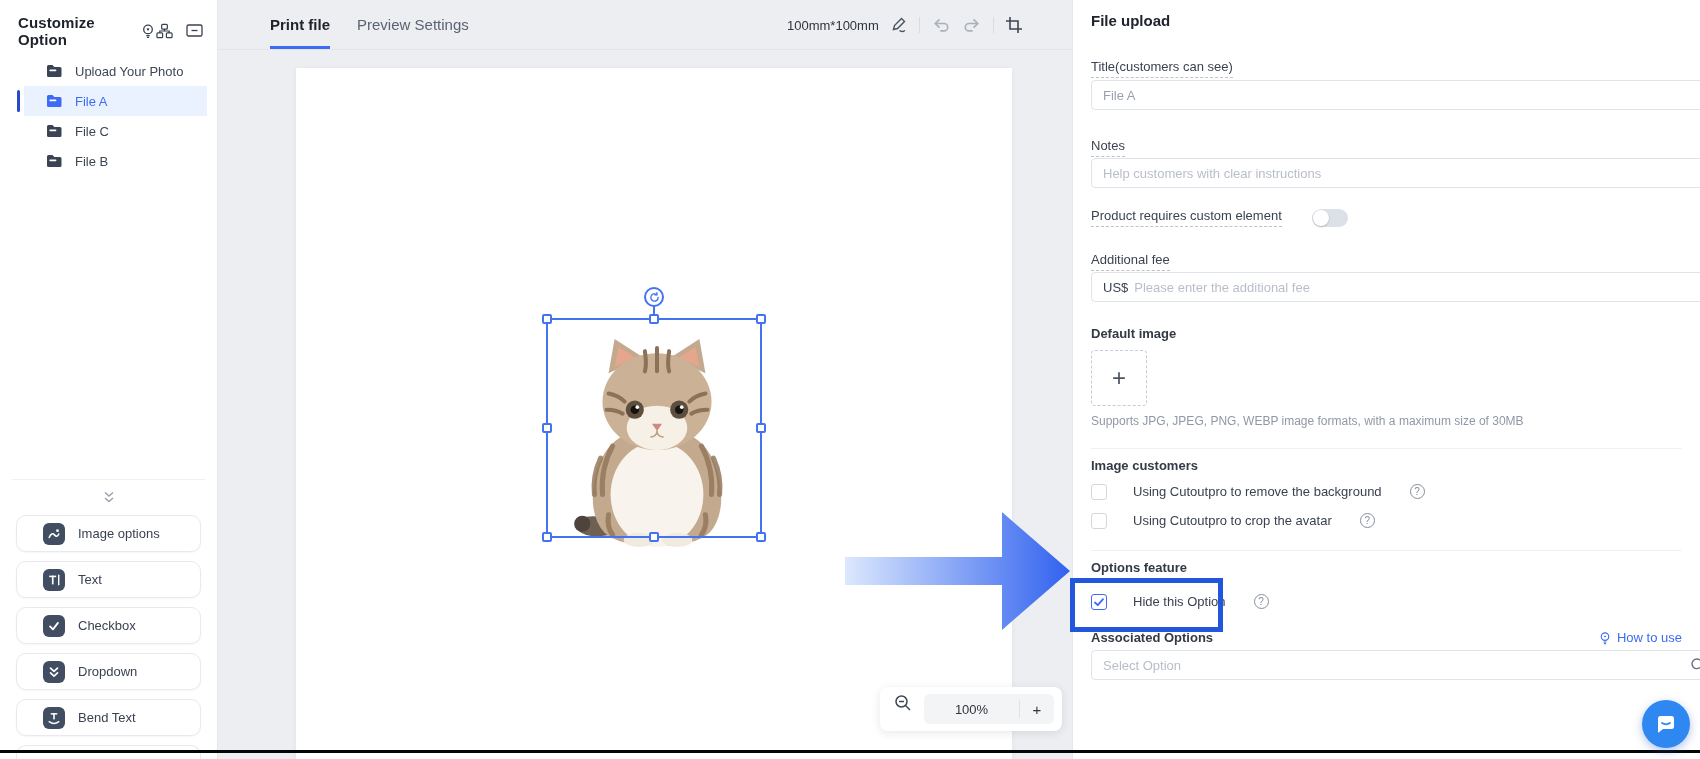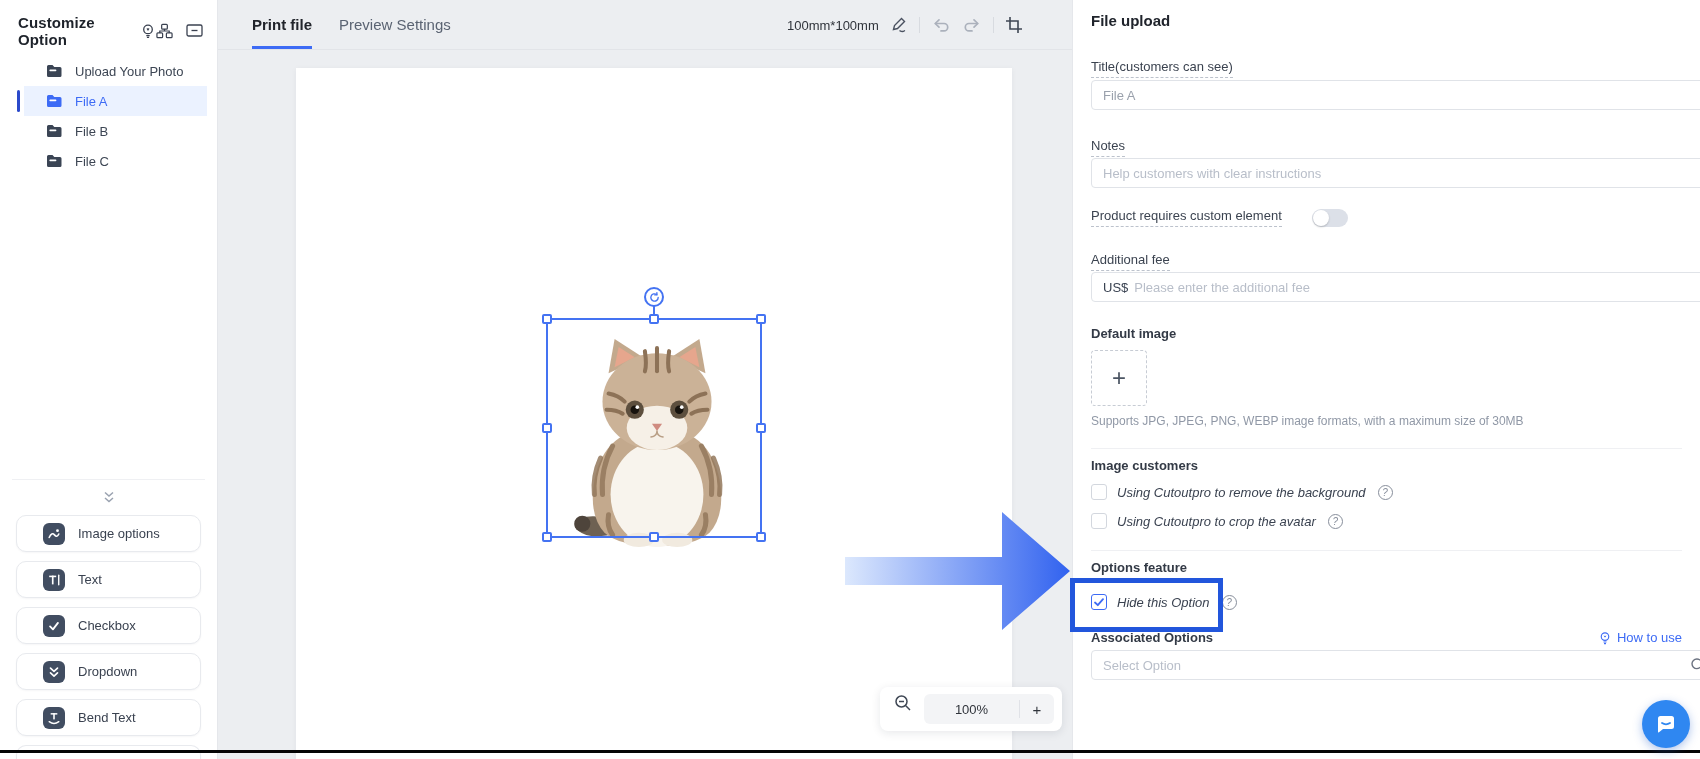--- a/index.html
+++ b/index.html
@@ -39,21 +39,21 @@
              display:flex; align-items:center; justify-content:center; flex:0 0 22px; }
   .tool-label { font-size:13px; color:#3A4250; margin-left:13px; }
   .tool-btn.partial { height:14px; margin-bottom:0; border-radius:10px 10px 0 0;
                       border-bottom:none; }
 
   
   .canvas { position:absolute; left:218px; top:0; width:854px; height:759px;
             background:#ECEEF1; }
   .tabbar { position:absolute; left:0; top:0; right:0; height:50px;
             background:#ECEEF1; border-bottom:1px solid #E2E4E8; display:flex;
-            align-items:stretch; padding-left:34px; }
+            align-items:stretch; padding-left:52px; }
   .tab { font-size:15px; color:#5A6372; display:flex; align-items:center;
          margin-right:27px; cursor:pointer; border-bottom:3px solid transparent;
          padding-top:2px; }
   .tab.active { color:#21242B; font-weight:700; border-bottom-color:#3D6BF5; }
   .tb-right { position:absolute; top:0; height:50px; left:569px; display:flex;
               align-items:center; gap:11px; }
   .size-label { font-size:13px; color:#30343B; }
   .tb-sep { width:1px; height:16px; background:#D8DBE0; }
   .tb-ic { display:inline-flex; cursor:pointer; }
 
@@ -106,21 +106,21 @@
             position:relative; margin-left:10px; cursor:pointer; flex:0 0 36px; }
   .toggle .knob { position:absolute; left:1px; top:1px; width:16px; height:16px;
             border-radius:50%; background:#fff; box-shadow:0 1px 2px rgba(0,0,0,.2); }
 
   .upload-box { width:56px; height:56px; border:1px dashed #C7CCD4; border-radius:4px;
                 display:flex; align-items:center; justify-content:center; cursor:pointer;
                 font-size:24px; font-weight:300; color:#4B5563; background:#fff; }
   .hint { font-size:12px; color:#9098A6; }
   .p-div { height:1px; background:#EFF0F3; }
 
-  .cb-row { display:flex; align-items:center; gap:10px;font-style:italic; }
+  .cb-row { display:flex; align-items:flex-start; gap:26px; }
   .cbox { width:16px; height:16px; border:1px solid #D3D7DE; border-radius:3px;
           background:#fff; flex:0 0 16px; display:flex; align-items:center;
           justify-content:center; cursor:pointer; }
   .cbox.checked { border-color:#3D6BF5; }
   .cb-label { font-size:13px; color:#3A4250; }
   .q-circle { width:15px; height:15px; border:1px solid #878E9B; border-radius:50%;
               color:#878E9B; font-size:10px; display:inline-flex; align-items:center;
               justify-content:center; margin-left:2px; flex:0 0 15px; }
 
   .hl-box { position:absolute; left:-3px; top:578px; width:153px; height:54px;
@@ -184,28 +184,28 @@
             <path d="M1 2.5Q1 1 2.5 1h4l1.8 2h5.7Q15.5 3 15.5 4.5v7q0 1.5-1.5 1.5H2.5Q1 13 1 11.5z" fill="#3D6BF5"></path>
             <rect x="3.4" y="5.6" width="7" height="1.6" rx="0.8" fill="#fff"></rect>
           </svg>
         <span class="flabel">File A</span>
       </div>
       <div class="tree-row">
         <svg width="16" height="14" viewBox="0 0 16 14">
             <path d="M1 2.5Q1 1 2.5 1h4l1.8 2h5.7Q15.5 3 15.5 4.5v7q0 1.5-1.5 1.5H2.5Q1 13 1 11.5z" fill="#3A4454"></path>
             <rect x="3.4" y="5.6" width="7" height="1.6" rx="0.8" fill="#fff"></rect>
           </svg>
-        <span class="flabel">File B</span>
+        <span class="flabel">File C</span>
       </div>
       <div class="tree-row">
         <svg width="16" height="14" viewBox="0 0 16 14">
             <path d="M1 2.5Q1 1 2.5 1h4l1.8 2h5.7Q15.5 3 15.5 4.5v7q0 1.5-1.5 1.5H2.5Q1 13 1 11.5z" fill="#3A4454"></path>
             <rect x="3.4" y="5.6" width="7" height="1.6" rx="0.8" fill="#fff"></rect>
           </svg>
-        <span class="flabel">File C</span>
+        <span class="flabel">File B</span>
       </div>
     </div>
 
     <div class="sb-divider"></div>
     <div class="collapse-wrap">
       <svg width="12" height="13" viewBox="0 0 12 13" fill="none" stroke="#9AA2B0" stroke-width="1.5">
         <polyline points="2,1.5 6,5 10,1.5"></polyline>
           <polyline points="2,7 6,10.5 10,7"></polyline>
       </svg>
     </div>

